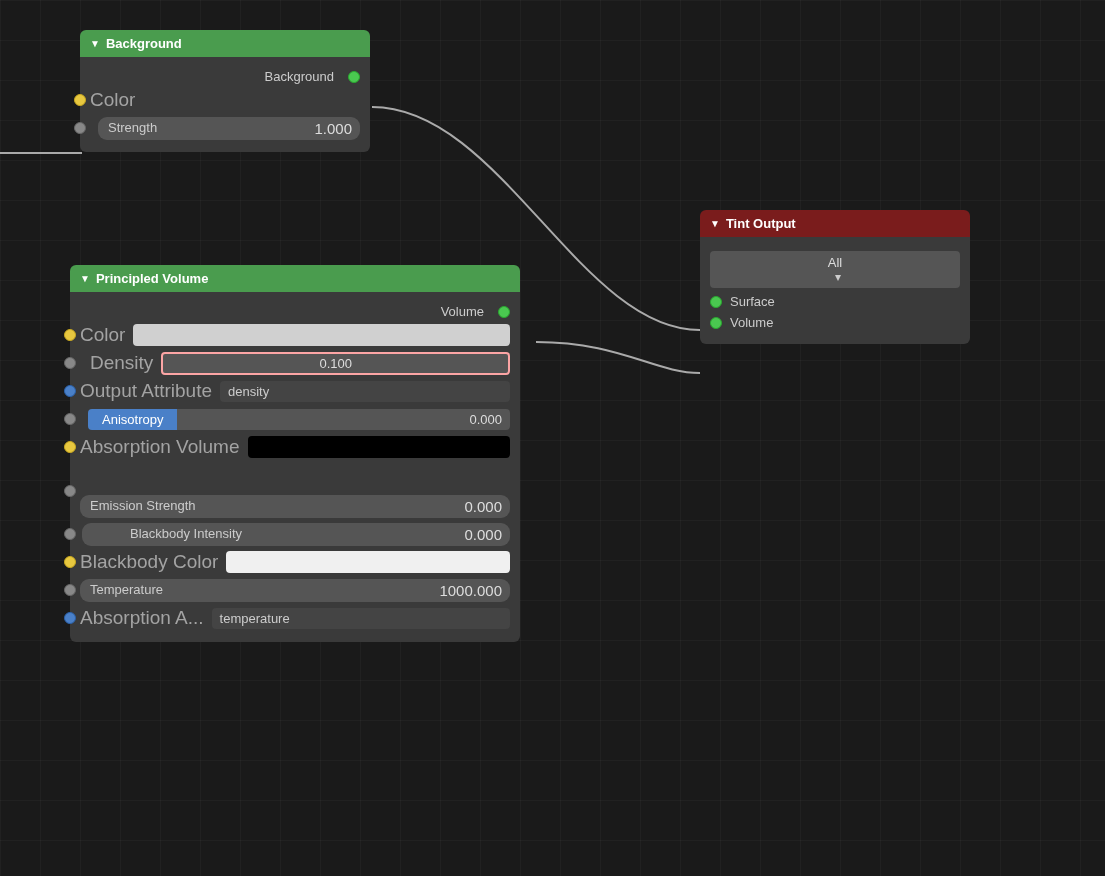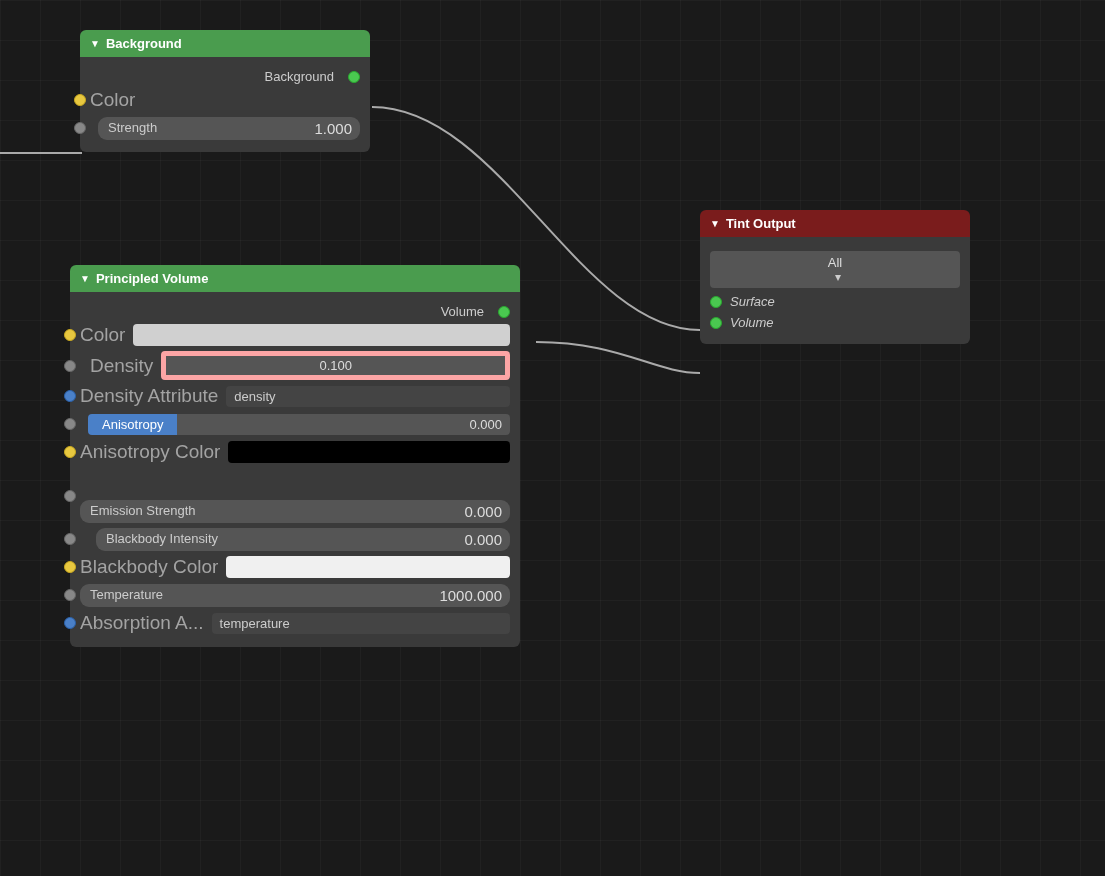--- a/index.html
+++ b/index.html
@@ -148,21 +148,21 @@
       margin-left: 8px;
     }
 
     .color-swatch-light { background-color: #d0d0d0; }
     .color-swatch-dark { background-color: #111; }
     .color-swatch-black { background-color: #000; }
     .color-swatch-white { background-color: #f0f0f0; }
 
     
     .field-density-highlight {
-      border: 5px solid #fca5a5;
+      border: 2px solid #fca5a5;
       border-radius: 4px;
       flex: 1;
       margin-left: 8px;
       background-color: #555;
       padding: 2px 8px;
       text-align: center;
       color: #ddd;
       font-size: 13px;
     }
 
@@ -244,21 +244,20 @@
 
     .node {
       z-index: 1;
     }
 
     .world-row {
       display: flex;
       align-items: center;
       margin: 6px 0;
       position: relative;
-      font-style: italic;
     }
 
     .world-row-label {
       color: #ccc;
       font-size: 13px;
       margin-left: 14px;
     }
 
     .density-attr-value {
       flex: 1;
@@ -355,52 +354,52 @@
     <div class="node-row">
       <span class="socket socket-gray socket-left"></span>
       <span class="row-label row-label-indented">Density</span>
       <div class="field-density-highlight">
         <span>0.100</span>
       </div>
     </div>
 
     <div class="node-row">
       <span class="socket socket-blue socket-left"></span>
-      <span class="row-label">Density Attribute</span>
+      <span class="row-label">Output Attribute</span>
       <div class="density-attr-value">
         <span>density</span>
       </div>
     </div>
 
     <div class="node-row">
       <span class="socket socket-gray socket-left"></span>
       <div class="field-anisotropy">
         <span class="left-blue">Anisotropy</span>
         <span class="right-val">0.000</span>
       </div>
     </div>
 
     <div class="node-row">
       <span class="socket socket-yellow socket-left"></span>
-      <span class="row-label">Anisotropy Color</span>
+      <span class="row-label">Absorption Volume</span>
       <div class="color-swatch color-swatch-black"></div>
     </div>
 
     <div class="node-row">
       <span class="socket socket-gray socket-left"></span>
       <div class="field-labeled" style="margin-left:0;margin-top:32px;">
         <span class="field-label-part">Emission Strength</span>
         <span class="field-num-part">0.000</span>
       </div>
     </div>
 
 
     <div class="node-row">
       <span class="socket socket-gray socket-left"></span>
-      <div class="field-labeled" style="margin-left:16px;">
+      <div class="field-labeled" style="margin-left:2px;padding-left:38px;">
         <span class="field-label-part">Blackbody Intensity</span>
         <span class="field-num-part">0.000</span>
       </div>
     </div>
 
     <div class="node-row">
       <span class="socket socket-yellow socket-left"></span>
       <span class="row-label">Blackbody Color</span>
       <div class="color-swatch color-swatch-white"></div>
     </div>

